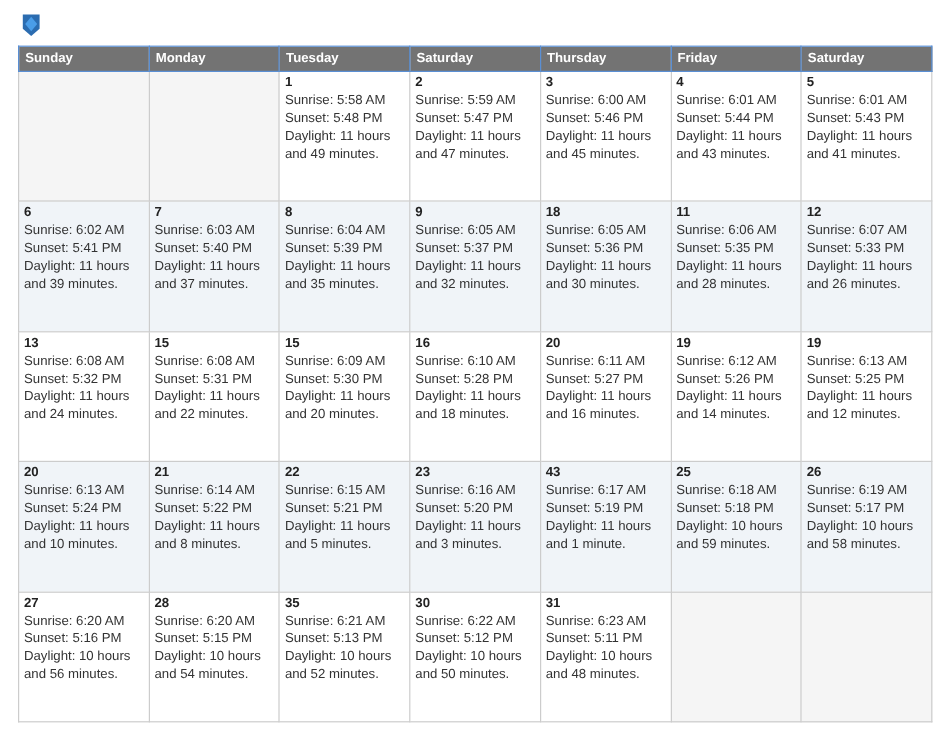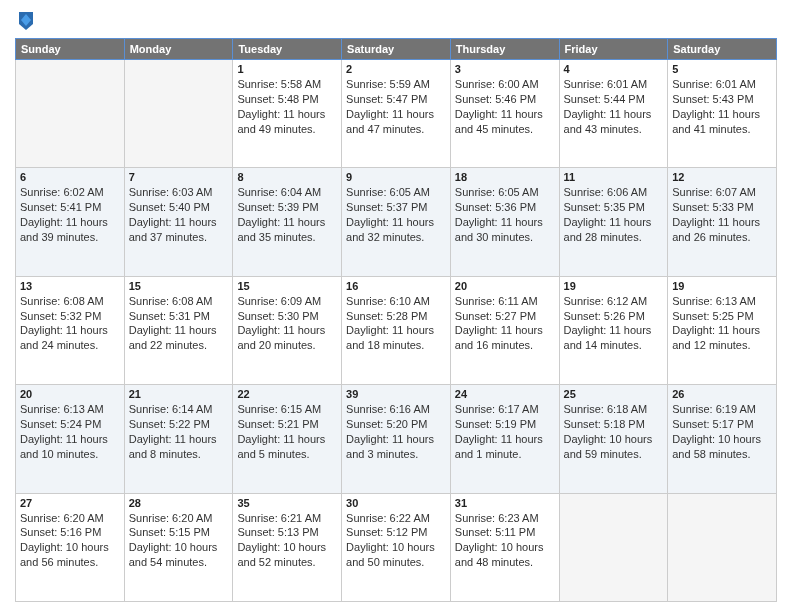--- a/index.html
+++ b/index.html
@@ -224,25 +224,25 @@
           </td>
           <td>
             <span class="day-num">21</span>
             <div class="day-info">Sunrise: 6:14 AM<br>Sunset: 5:22 PM<br>Daylight: 11 hours and 8 minutes.</div>
           </td>
           <td>
             <span class="day-num">22</span>
             <div class="day-info">Sunrise: 6:15 AM<br>Sunset: 5:21 PM<br>Daylight: 11 hours and 5 minutes.</div>
           </td>
           <td>
-            <span class="day-num">39</span>
+            <span class="day-num">23</span>
             <div class="day-info">Sunrise: 6:16 AM<br>Sunset: 5:20 PM<br>Daylight: 11 hours and 3 minutes.</div>
           </td>
           <td>
-            <span class="day-num">24</span>
+            <span class="day-num">43</span>
             <div class="day-info">Sunrise: 6:17 AM<br>Sunset: 5:19 PM<br>Daylight: 11 hours and 1 minute.</div>
           </td>
           <td>
             <span class="day-num">25</span>
             <div class="day-info">Sunrise: 6:18 AM<br>Sunset: 5:18 PM<br>Daylight: 10 hours and 59 minutes.</div>
           </td>
           <td>
             <span class="day-num">26</span>
             <div class="day-info">Sunrise: 6:19 AM<br>Sunset: 5:17 PM<br>Daylight: 10 hours and 58 minutes.</div>
           </td>

